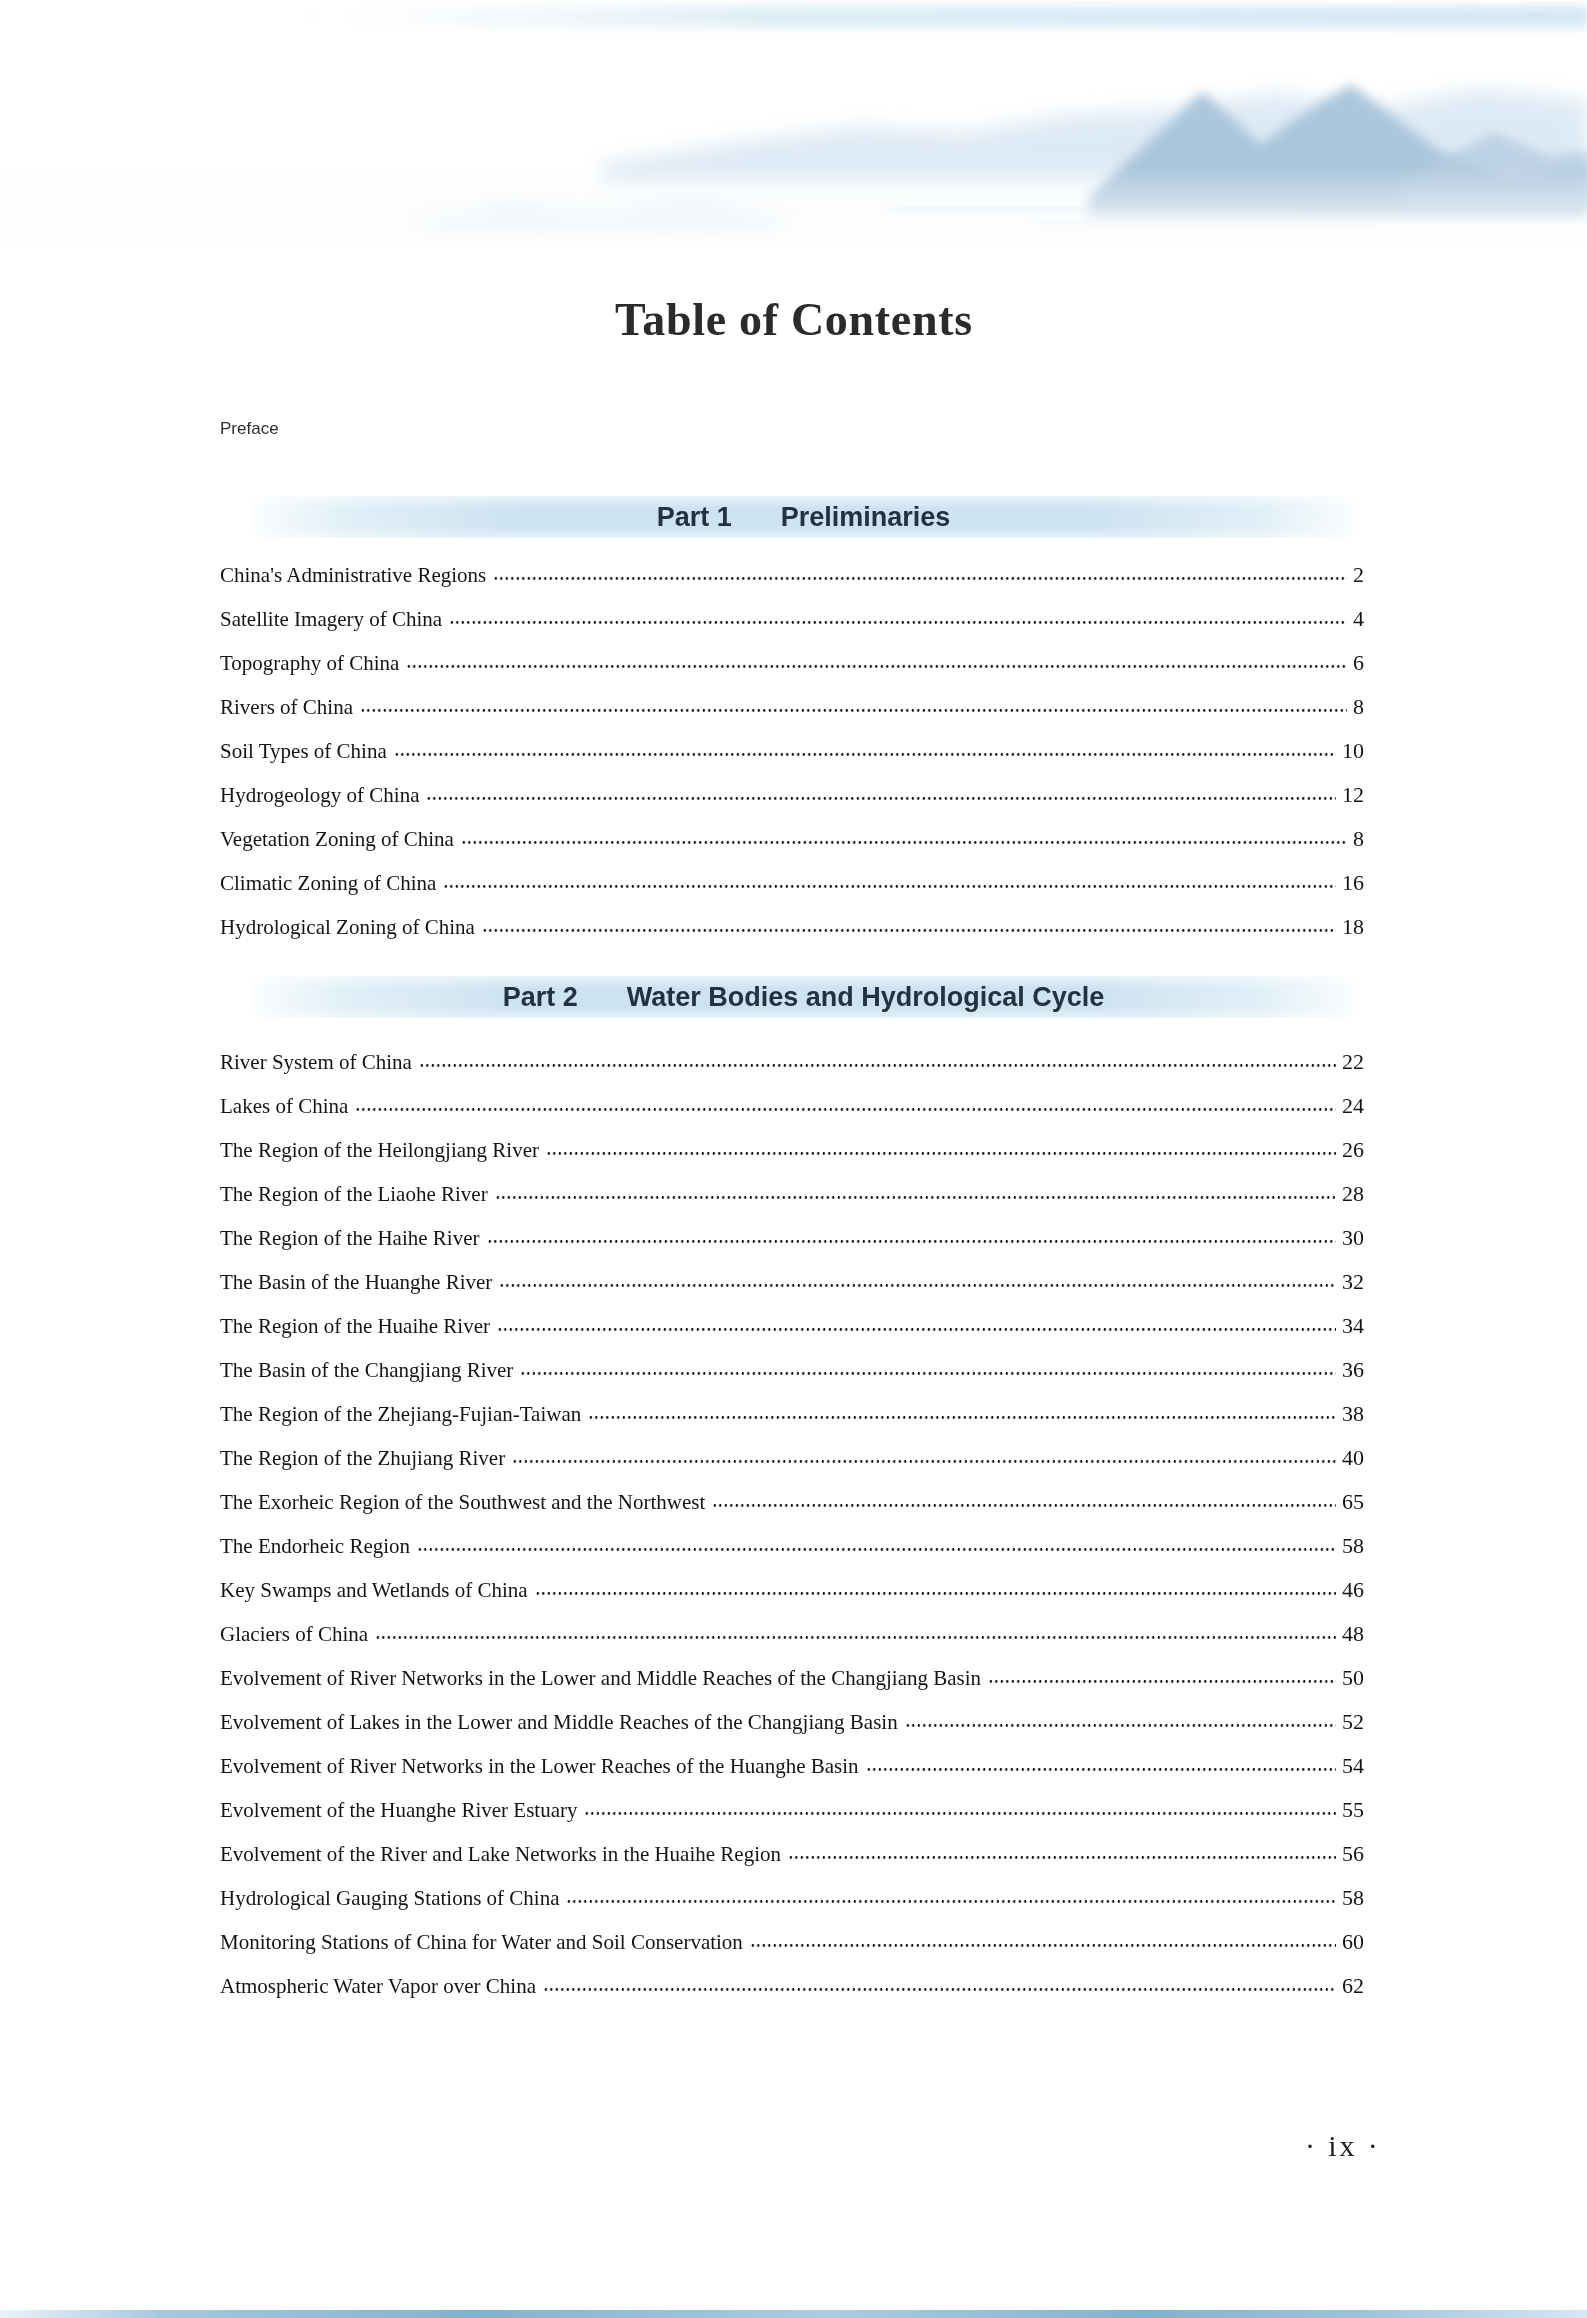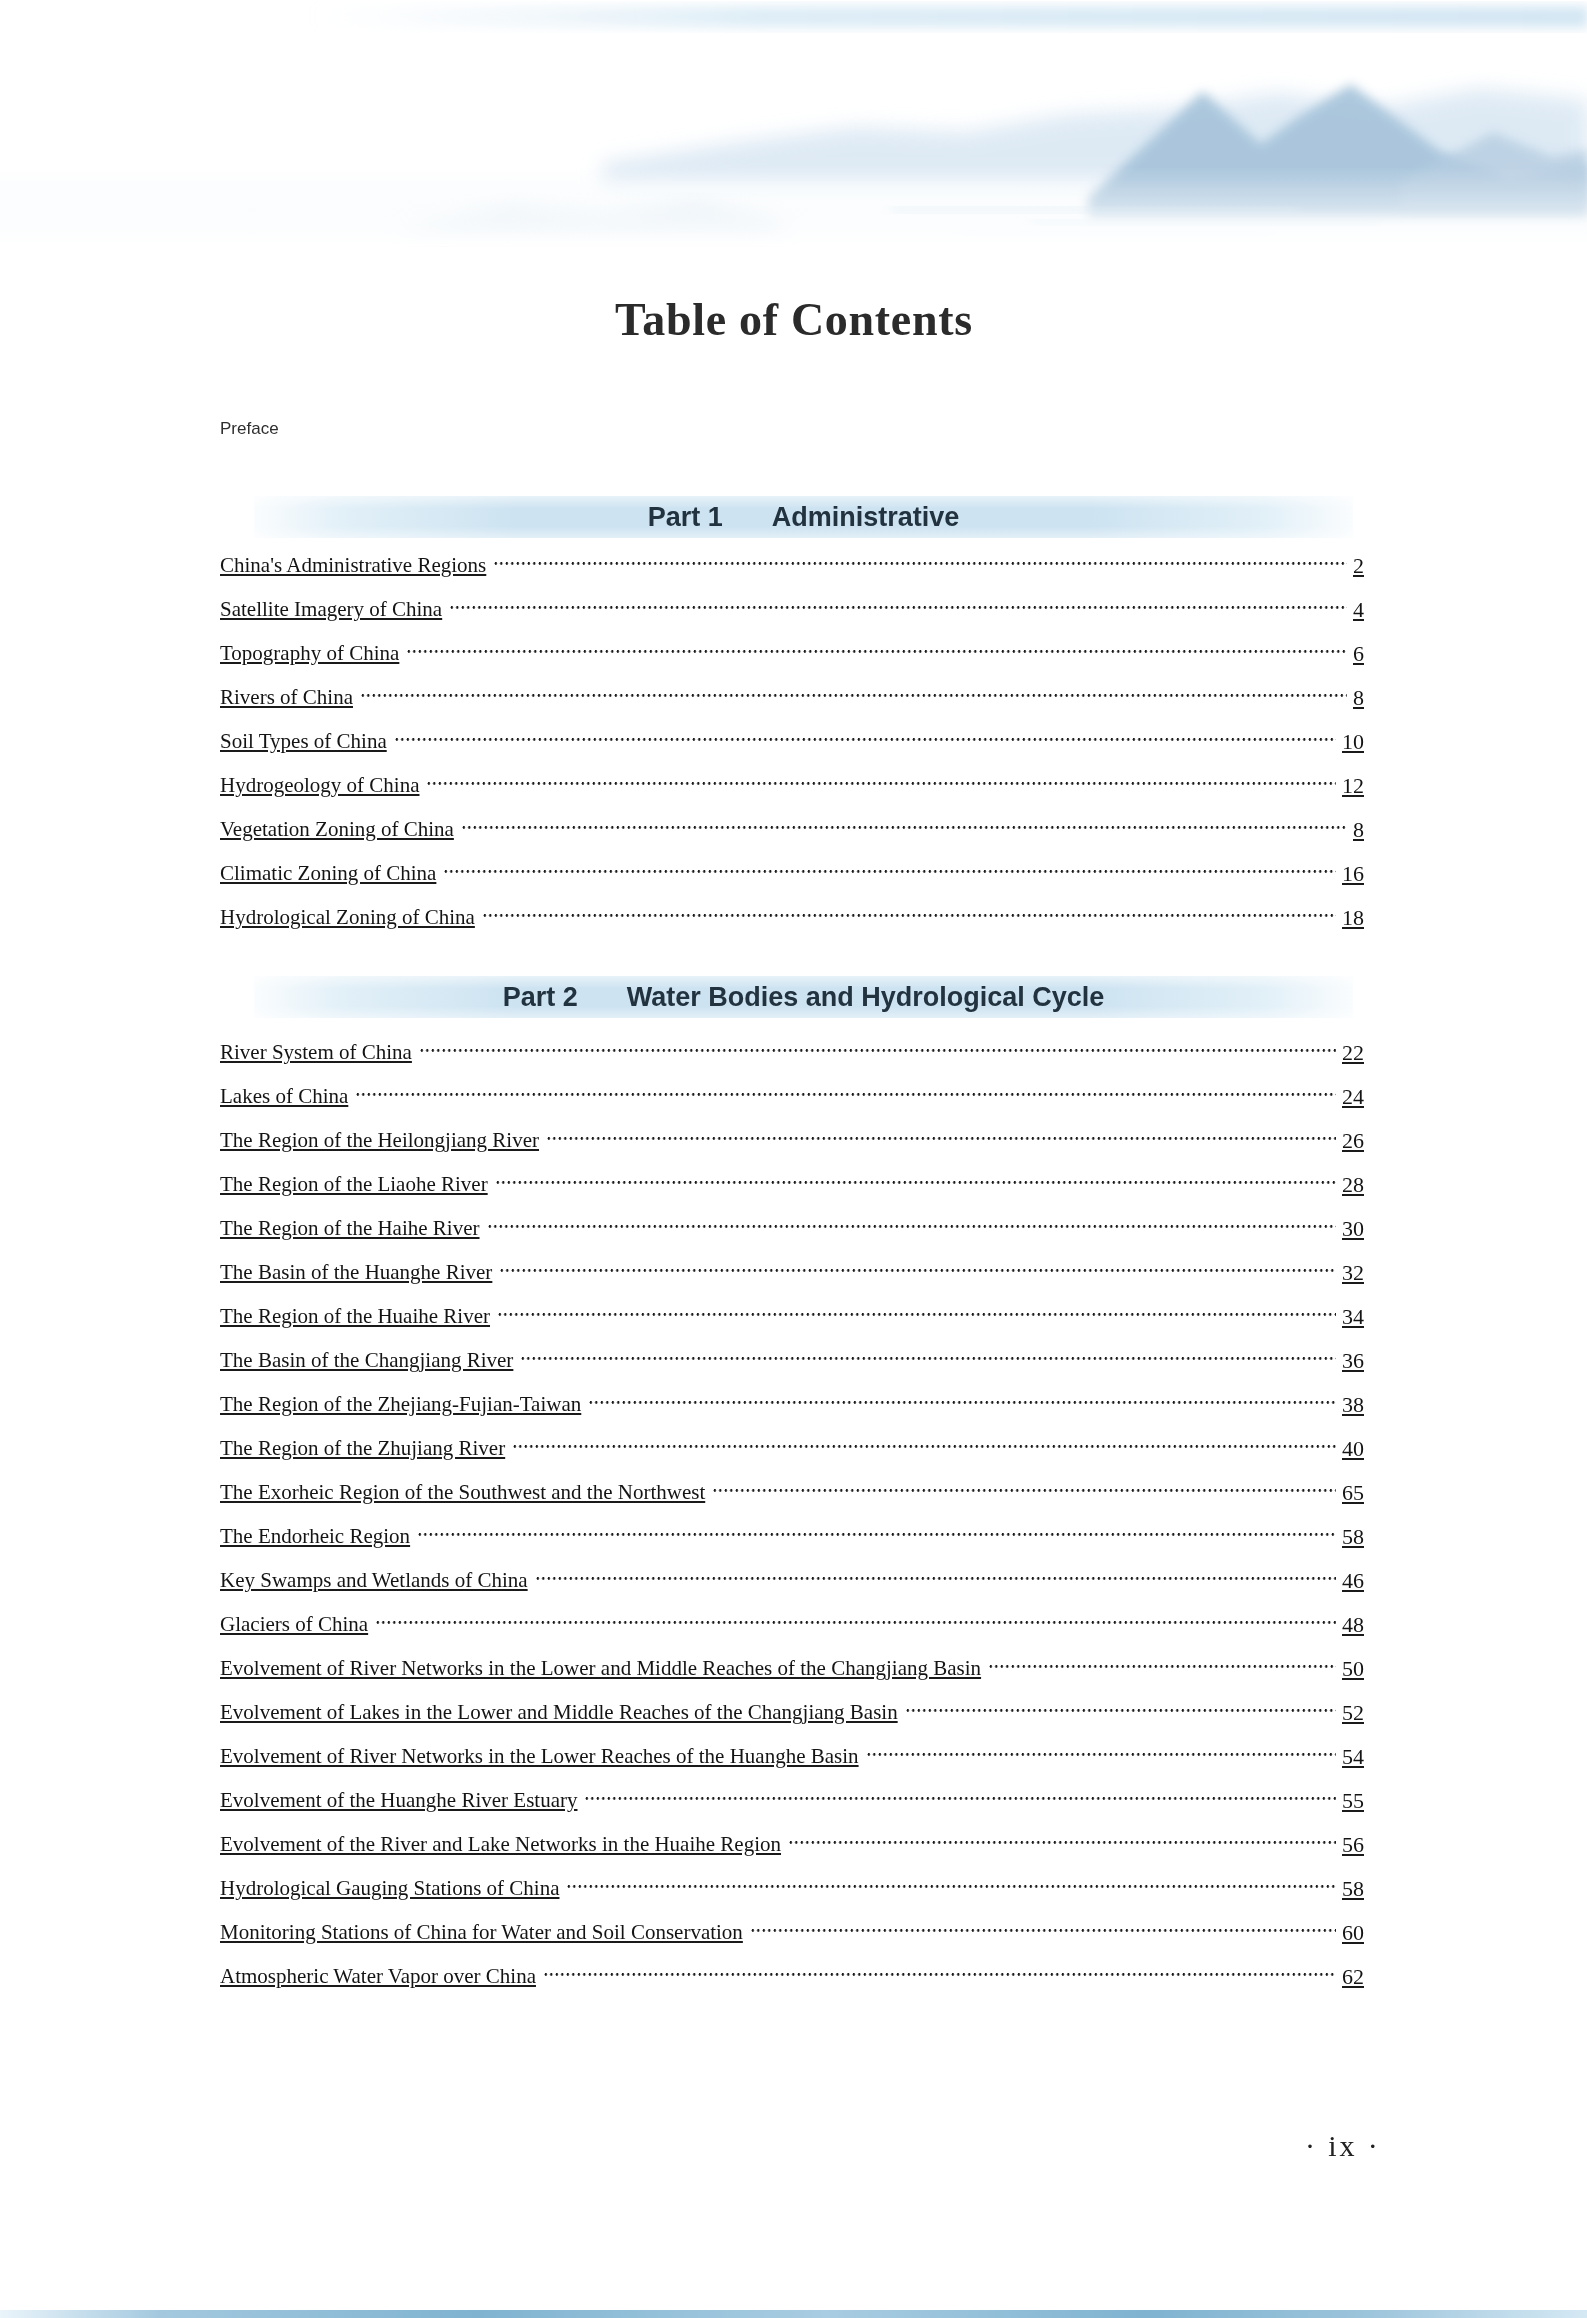--- a/index.html
+++ b/index.html
@@ -32,21 +32,21 @@
   .part-band.second{top:976px;}
   .part-label,.part-title{
     font-family:"Liberation Sans", sans-serif;font-weight:700;font-size:27px;
     color:#22333f;
   }
   
   .toc{position:absolute;left:220px;width:1144px;}
   .toc.first{top:553px;}
   .toc.second{top:1040px;}
   .toc-row{
-    height:44px;display:flex;align-items:flex-start;white-space:nowrap;text-decoration:underline;
+    height:44px;display:flex;align-items:center;white-space:nowrap;
   }
   .entry-title{font-size:21px;color:#141414;flex:0 0 auto;}
   .leader{
     flex:1 1 auto;height:7.3px;margin:7.3px 6.5px 0 8px;
     background-image:radial-gradient(circle at 1.8px 3.6px, #1b1b1b 1.1px, rgba(0,0,0,0) 1.5px);
     background-size:5.5px 7.3px;background-repeat:repeat-x;
   }
   .entry-page{font-size:22px;color:#141414;flex:0 0 auto;}
   
   .folio{
@@ -100,21 +100,21 @@
     <rect x="0" y="230" width="2189" height="110" fill="url(#hazeV)"></rect>
   </svg>
 </div>
 
 <div class="doc-title">Table of Contents</div>
 
 <div class="preface">Preface</div>
 
 <div class="part-band first">
   <span class="part-label">Part 1</span>
-  <span class="part-title">Administrative</span>
+  <span class="part-title">Preliminaries</span>
 </div>
 
 <div class="toc first">
 
     <div class="toc-row">
       <span class="entry-title">China's Administrative Regions</span>
       <span class="leader"></span>
       <span class="entry-page">2</span>
     </div>
 

